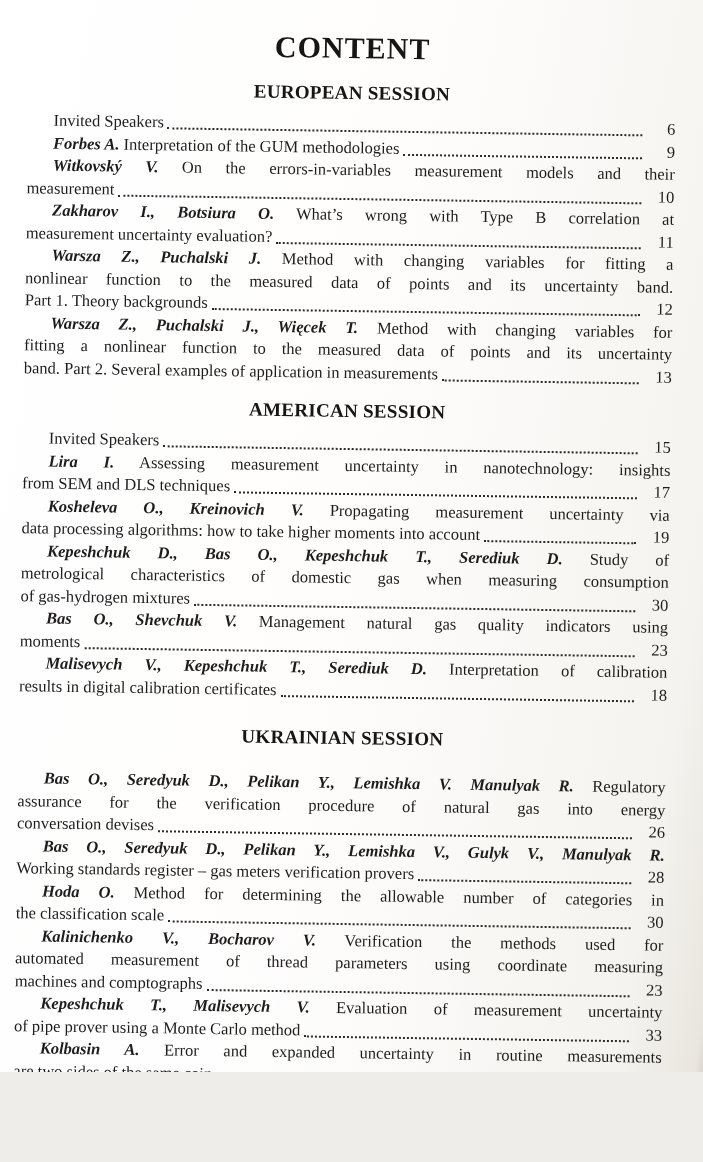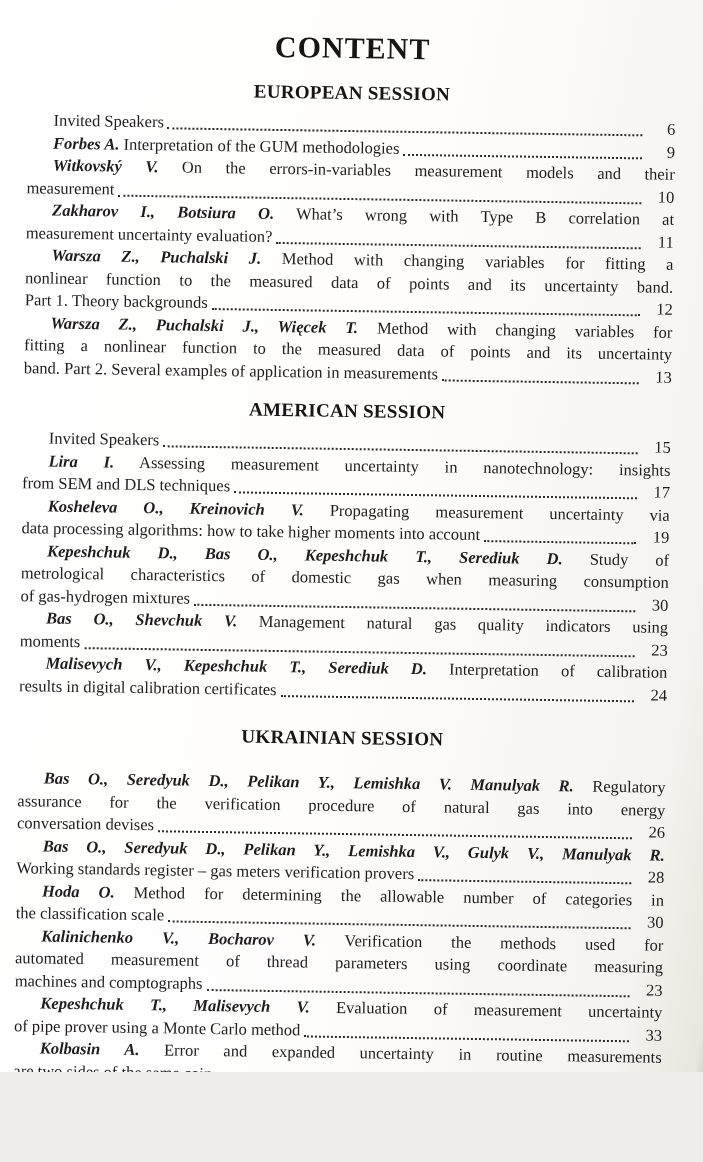--- a/index.html
+++ b/index.html
@@ -145,21 +145,21 @@
               <span class="txt">moments</span>
               <span class="dots"></span>
               <span class="pg">23</span>
             </div>
           </div>
           <div class="toc-entry">
             <div class="line first jline"><span class="txt"><span class="authors">Malisevych V., Kepeshchuk T., Serediuk D.</span> Interpretation of calibration</span></div>
             <div class="line last">
               <span class="txt">results in digital calibration certificates</span>
               <span class="dots"></span>
-              <span class="pg">24</span>
+              <span class="pg">18</span>
             </div>
           </div>
         </section>
         <section class="session">
           <div class="session-heading">UKRAINIAN SESSION</div>
           <div class="toc-entry">
             <div class="line first jline"><span class="txt"><span class="authors">Bas O., Seredyuk D., Pelikan Y., Lemishka V. Manulyak R.</span> Regulatory</span></div>
             <div class="line jline"><span class="txt">assurance for the verification procedure of natural gas into energy</span></div>
             <div class="line last">
               <span class="txt">conversation devises</span>

